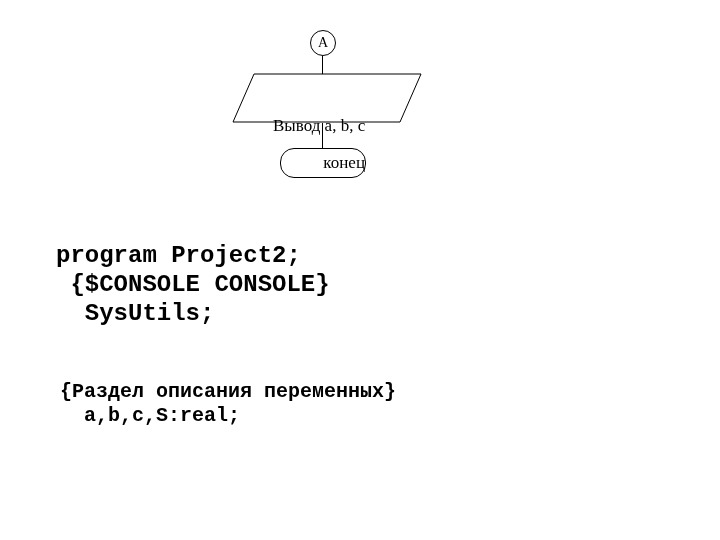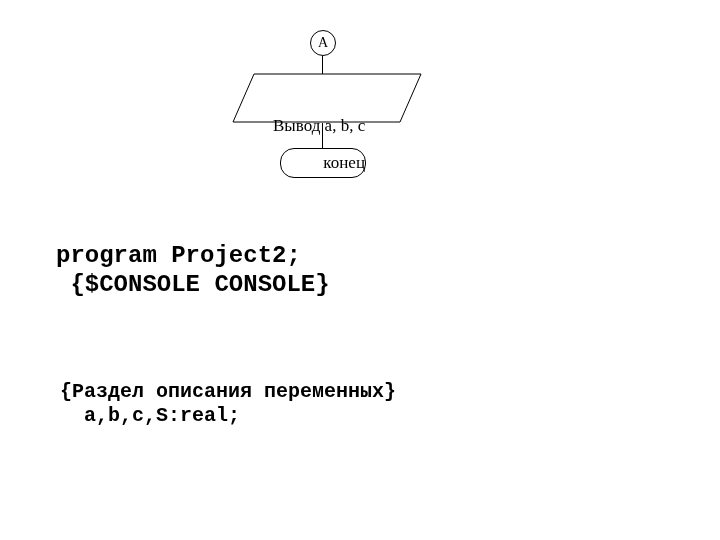--- a/index.html
+++ b/index.html
@@ -113,18 +113,19 @@
   <div class="parallelogram-text">Вывод a, b, c</div>
   <div class="conn2"></div>
   <div class="capsule">
     <span>конец</span>
   </div>
 </div>
 
 <div class="code">
   <div class="line">program Project2;</div>
   <div class="line"> {$CONSOLE CONSOLE}</div>
+  <div class="line">  SysUtils;</div>
 </div>
 
 <div class="code-block2">
   <div class="line">{Раздел описания переменных}</div>
   <div class="line">  a,b,c,S:real;</div>
 </div>
 
 </body></html>

